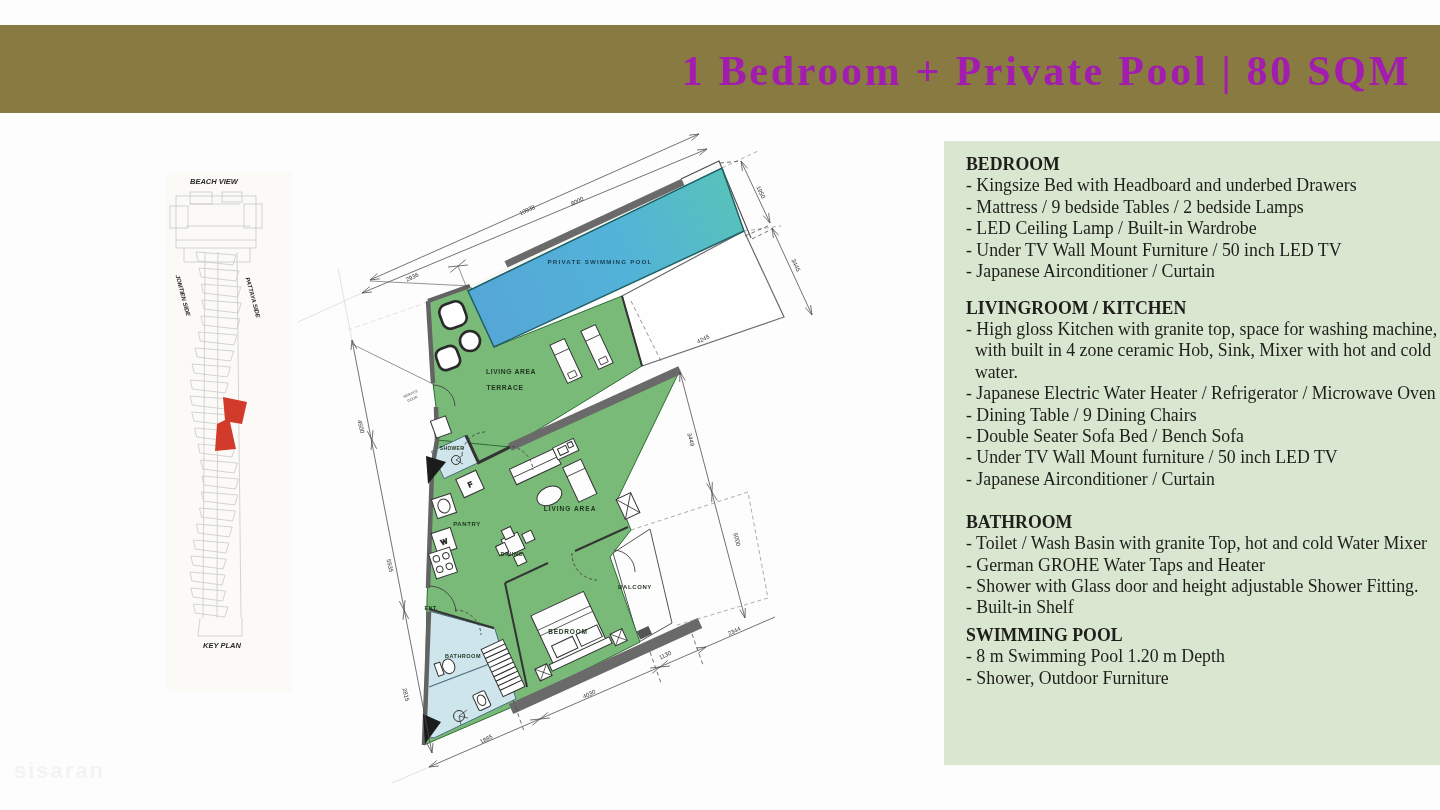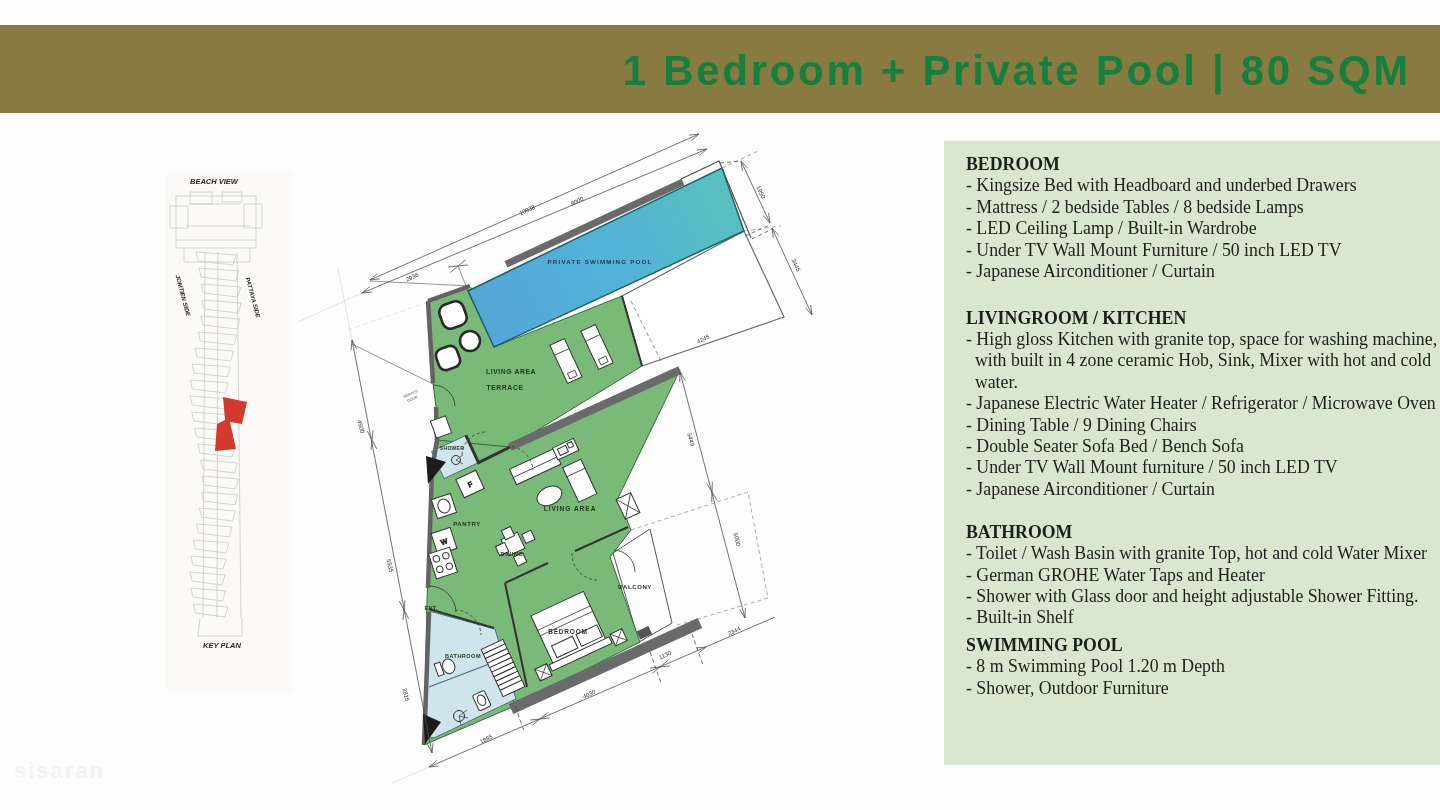--- a/index.html
+++ b/index.html
@@ -1,17 +1,17 @@
 <!DOCTYPE html>
 <html><head><meta charset="utf-8">
 <style>
 html,body{margin:0;padding:0;width:1440px;height:810px;background:#fdfdfd;overflow:hidden;}
 body{font-family:"Liberation Sans", sans-serif;position:relative;}
 .banner{position:absolute;left:0;top:25px;width:1440px;height:88px;background:#897a41;}
-.title{position:absolute;right:29px;top:47px;font-size:42px;font-weight:bold;color:#15803d;letter-spacing:2.7px;white-space:nowrap;}
+.title{position:absolute;right:29px;top:47px;font-size:42px;font-weight:bold;color:#a21caf;letter-spacing:2.7px;white-space:nowrap;font-family:Liberation Serif, serif;}
 .panel{position:absolute;left:944px;top:141px;width:496px;height:624px;background:#d9e6d0;box-sizing:border-box;padding:13px 0 0 22px;font-family:"Liberation Serif", serif;font-size:17.8px;line-height:21.42px;color:#1e1e1a;white-space:nowrap;}
 .ph{font-weight:bold;}
 .pl{}
 .wm{position:absolute;left:14px;top:758px;font-size:22px;font-weight:bold;color:rgba(120,120,120,0.07);letter-spacing:2px;}
 </style></head>
 <body>
 
 <div class="banner"></div>
 
 <div class="title">1 Bedroom + Private Pool | 80 SQM</div>
@@ -343,25 +343,25 @@
 
 <text x="214" y="184" font-size="7.5" fill="#2a2a2a" text-anchor="middle" font-style="italic" font-weight="bold" font-family="Liberation Sans, sans-serif">BEACH VIEW</text>
 <text x="181" y="296" font-size="6" fill="#2a2a2a" text-anchor="middle" font-style="italic" font-weight="bold" transform="rotate(75 181 296)" font-family="Liberation Sans, sans-serif">JOMTIEN SIDE</text>
 <text x="251" y="298" font-size="6" fill="#2a2a2a" text-anchor="middle" font-style="italic" font-weight="bold" transform="rotate(75 251 298)" font-family="Liberation Sans, sans-serif">PATTAYA SIDE</text>
 <text x="222" y="648" font-size="7.5" fill="#2a2a2a" text-anchor="middle" font-style="italic" font-weight="bold" font-family="Liberation Sans, sans-serif">KEY PLAN</text>
 </svg>
 
 <div class="panel">
 <div class="ph" style="">BEDROOM</div>
     <div class="pl">- Kingsize Bed with Headboard and underbed Drawers</div>
-    <div class="pl">- Mattress / 2 bedside Tables / 8 bedside Lamps</div>
+    <div class="pl">- Mattress / 9 bedside Tables / 2 bedside Lamps</div>
     <div class="pl">- LED Ceiling Lamp / Built-in Wardrobe</div>
     <div class="pl">- Under TV Wall Mount Furniture / 50 inch LED TV</div>
     <div class="pl">- Japanese Airconditioner / Curtain</div>
-<div class="ph" style="margin-top:25px;">LIVINGROOM / KITCHEN</div>
+<div class="ph" style="margin-top:15px;">LIVINGROOM / KITCHEN</div>
     <div class="pl">- High gloss Kitchen with granite top, space for washing machine,</div>
     <div class="pl"> with built in 4 zone ceramic Hob, Sink, Mixer with hot and cold</div>
     <div class="pl"> water.</div>
     <div class="pl">- Japanese Electric Water Heater / Refrigerator / Microwave Oven</div>
     <div class="pl">- Dining Table / 9 Dining Chairs</div>
     <div class="pl">- Double Seater Sofa Bed / Bench Sofa</div>
     <div class="pl">- Under TV Wall Mount furniture / 50 inch LED TV</div>
     <div class="pl">- Japanese Airconditioner / Curtain</div>
 <div class="ph" style="margin-top:21.42px;">BATHROOM</div>
     <div class="pl">- Toilet / Wash Basin with granite Top, hot and cold Water Mixer</div>

